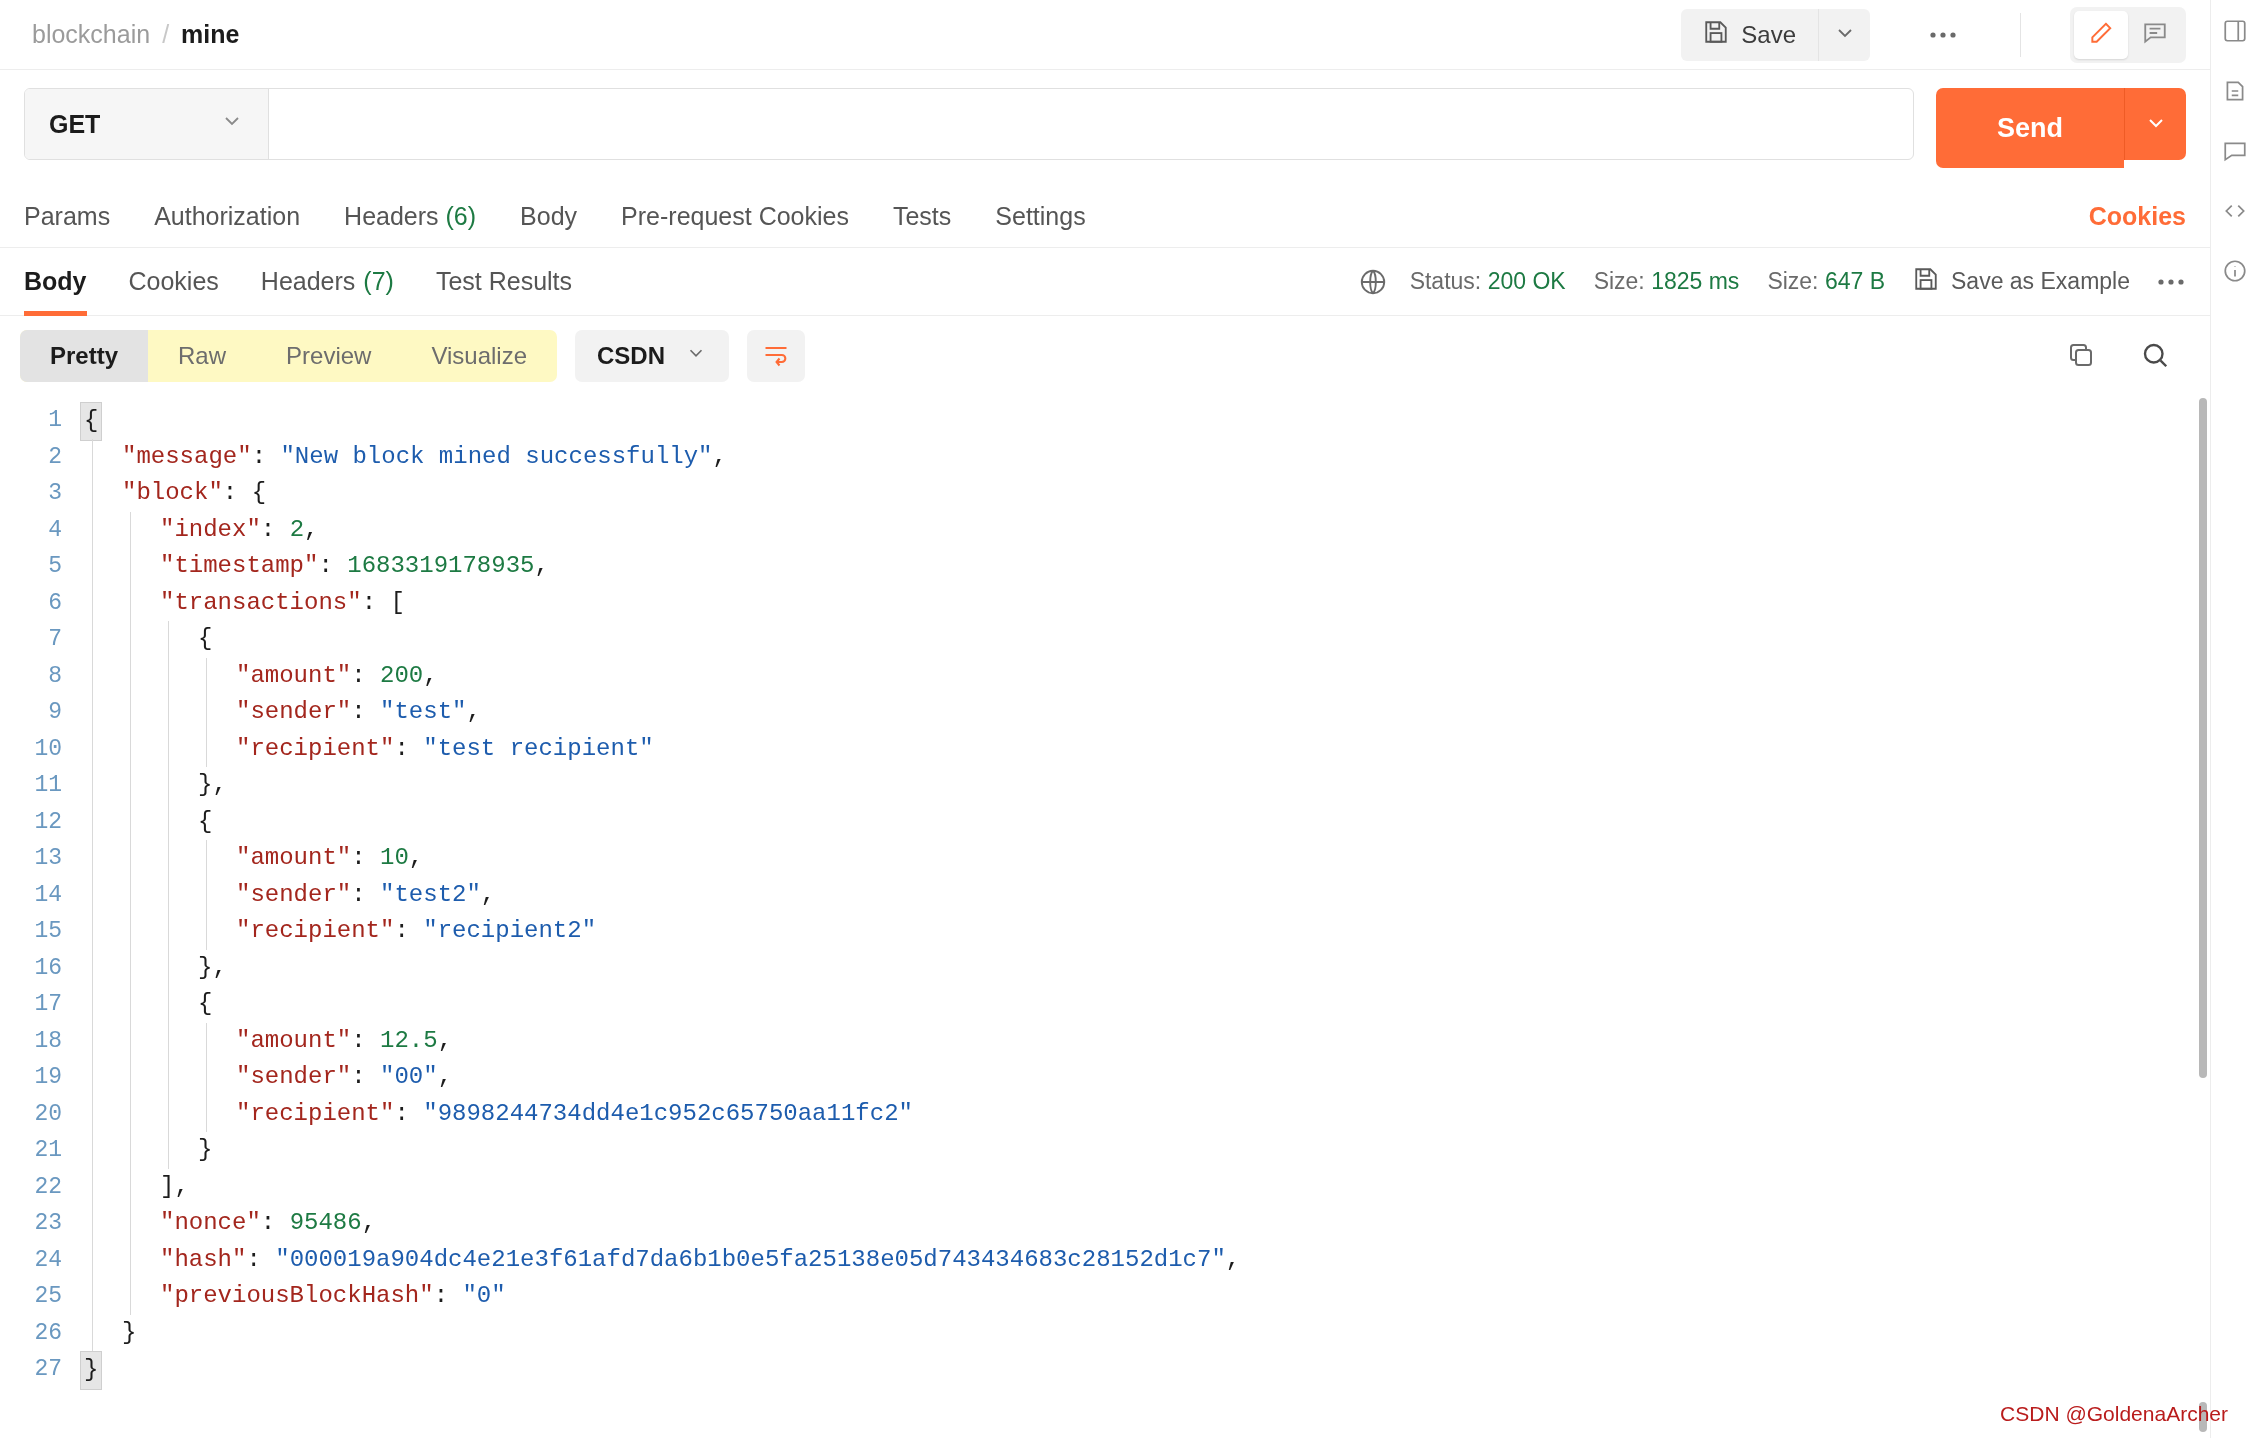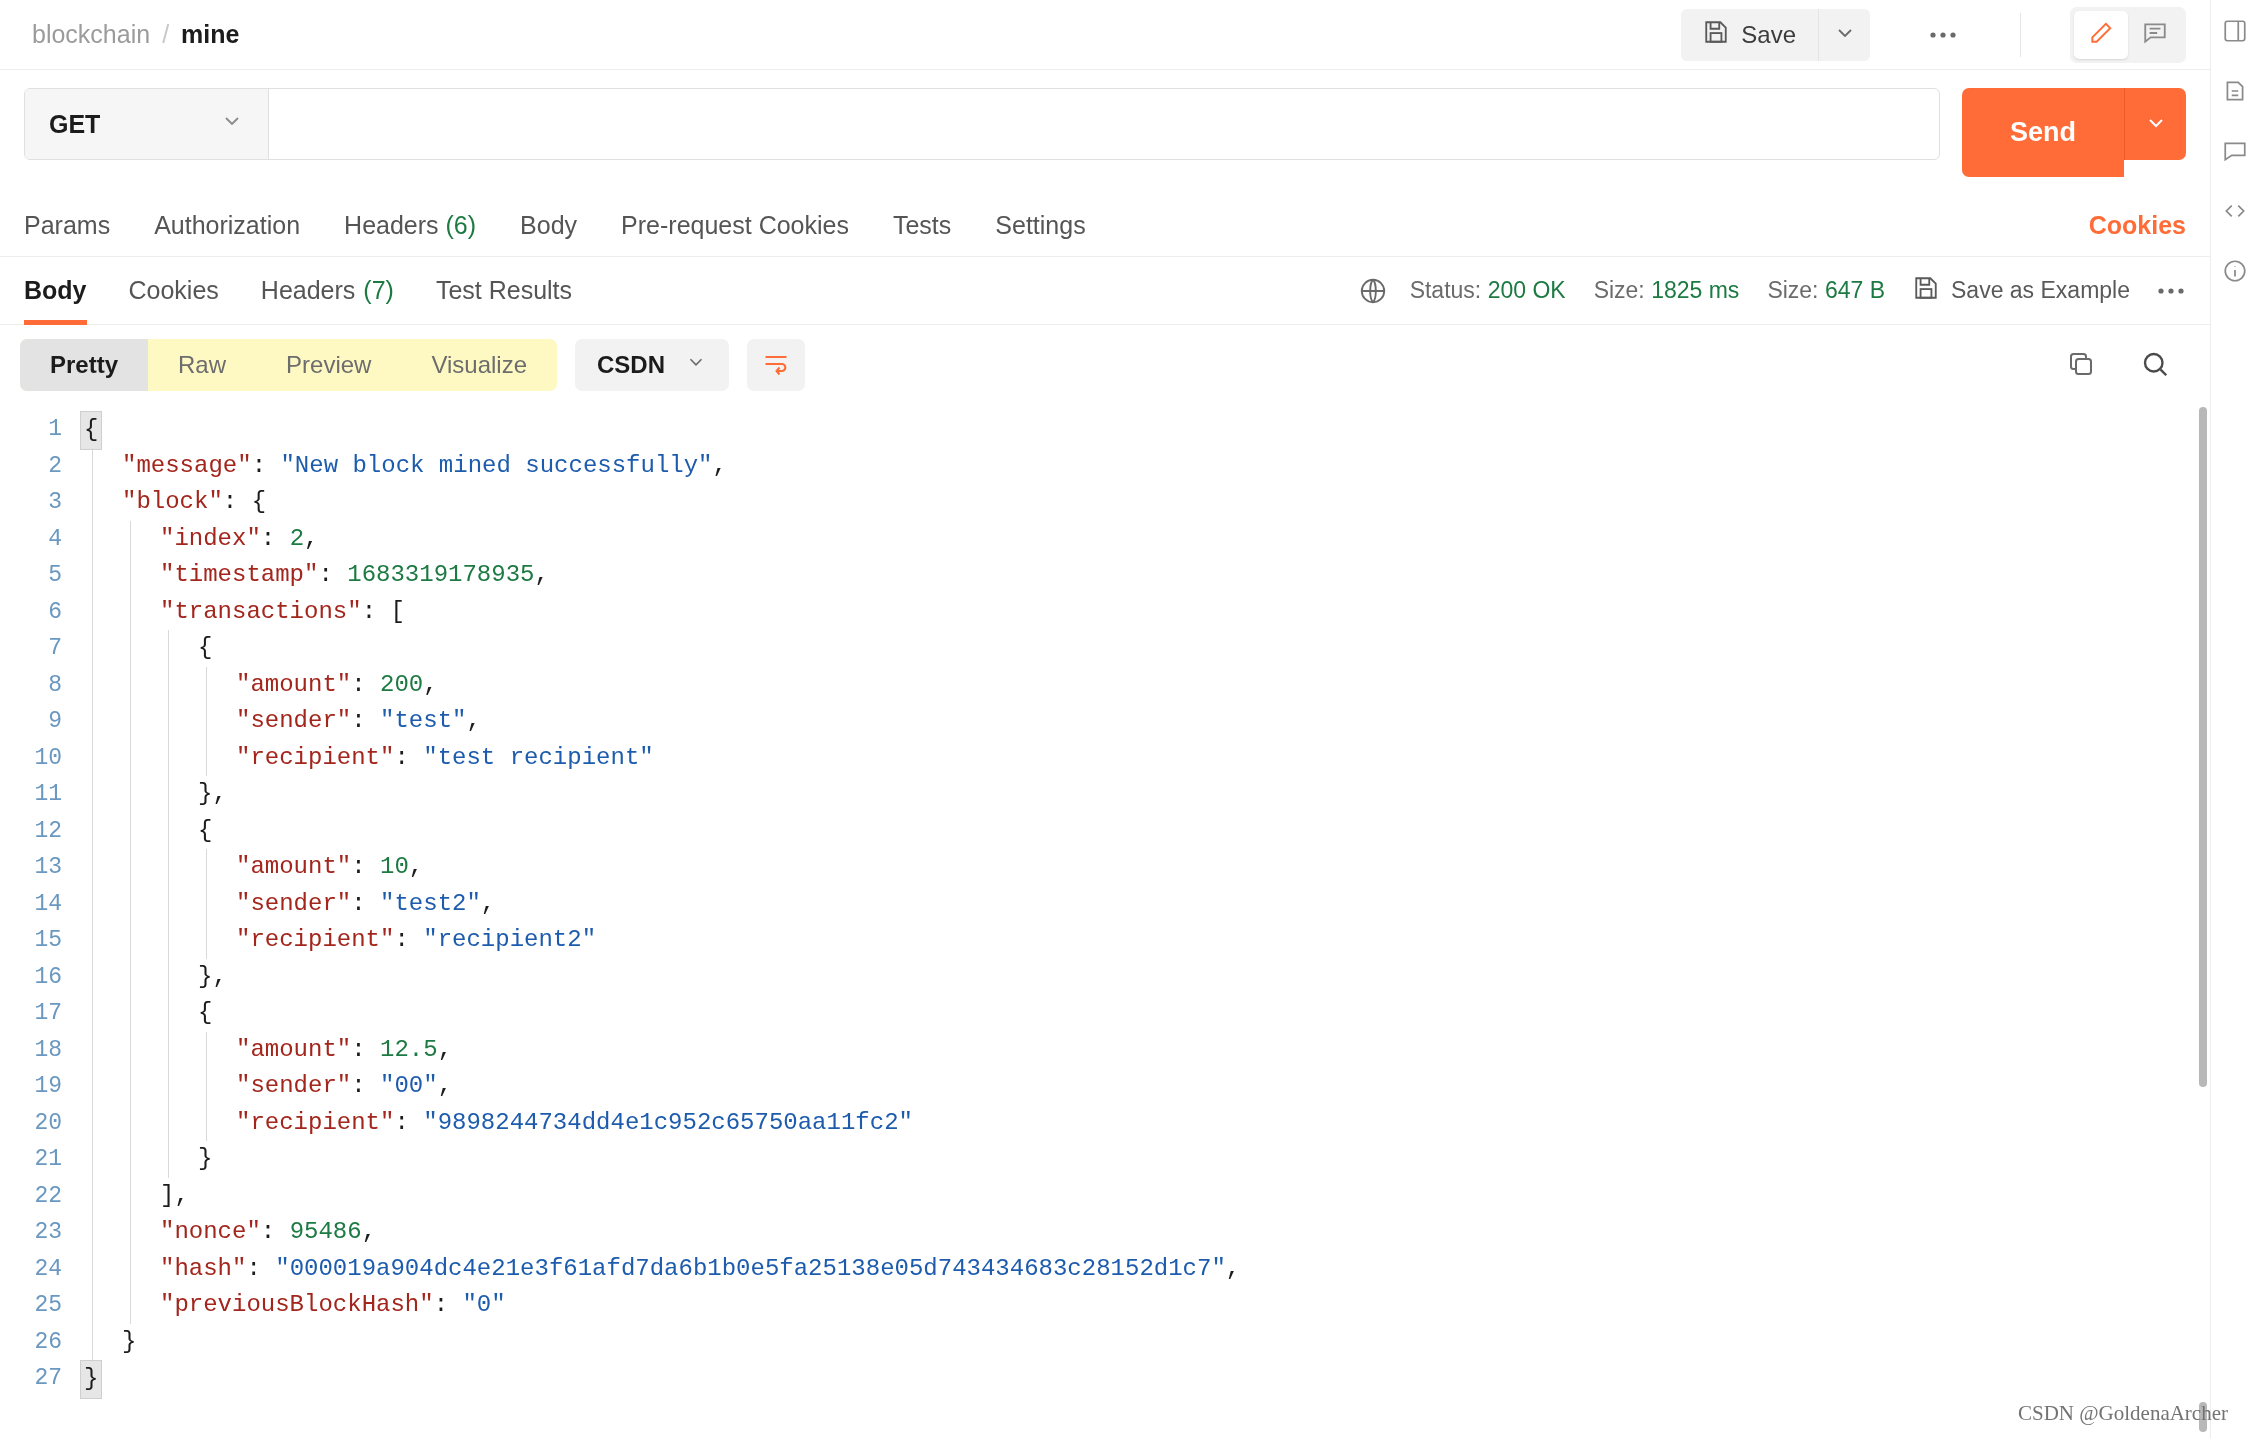--- a/index.html
+++ b/index.html
@@ -64,21 +64,21 @@
     font-size: 25px; color: #1c1c1c; font-weight: bold; cursor: pointer;
   }
   .url-input {
     flex: 1; border: none; outline: none; padding: 0 24px;
     font-size: 25px; color: #1c1c1c; background: #fff;
     font-family: "Liberation Sans", sans-serif;
   }
   .send-group { display: flex; margin-left: 22px; }
   .send-btn {
     background: #ff6c37; color: #fff; border: none;
-    border-radius: 7px 0 0 7px; height: 89px; padding: 0 48px;
+    border-radius: 7px 0 0 7px; height: 80px; padding: 0 61px;
     font-size: 27px; font-weight: bold; cursor: pointer;
     font-family: "Liberation Sans", sans-serif;
   }
   .send-caret {
     background: #ff6c37; border: none; border-left: 1px solid #ef5b25;
     border-radius: 0 7px 7px 0; width: 62px; height: 72px;
     display: flex; align-items: center; justify-content: center; cursor: pointer;
   }
 
   
@@ -180,21 +180,21 @@
   
   .right-rail {
     width: 48px; flex: 0 0 48px; border-left: 1px solid #ededed;
     display: flex; flex-direction: column; align-items: center;
     padding-top: 18px; gap: 34px; background: #fff;
   }
   .rail-icon { cursor: pointer; display: flex; align-items: center; justify-content: center; }
 
   .watermark {
     position: absolute; right: 30px; bottom: 12px;
-    font-size: 21px; color: #737373; font-family: Liberation Serif, serif;
+    font-size: 21px; color: #b91c1c; font-family: Liberation Sans, sans-serif;
     user-select: none;
   }
 </style>
 </head>
 <body>
 
 <div class="app">
   <div class="main-col">
 
     <div class="header">

